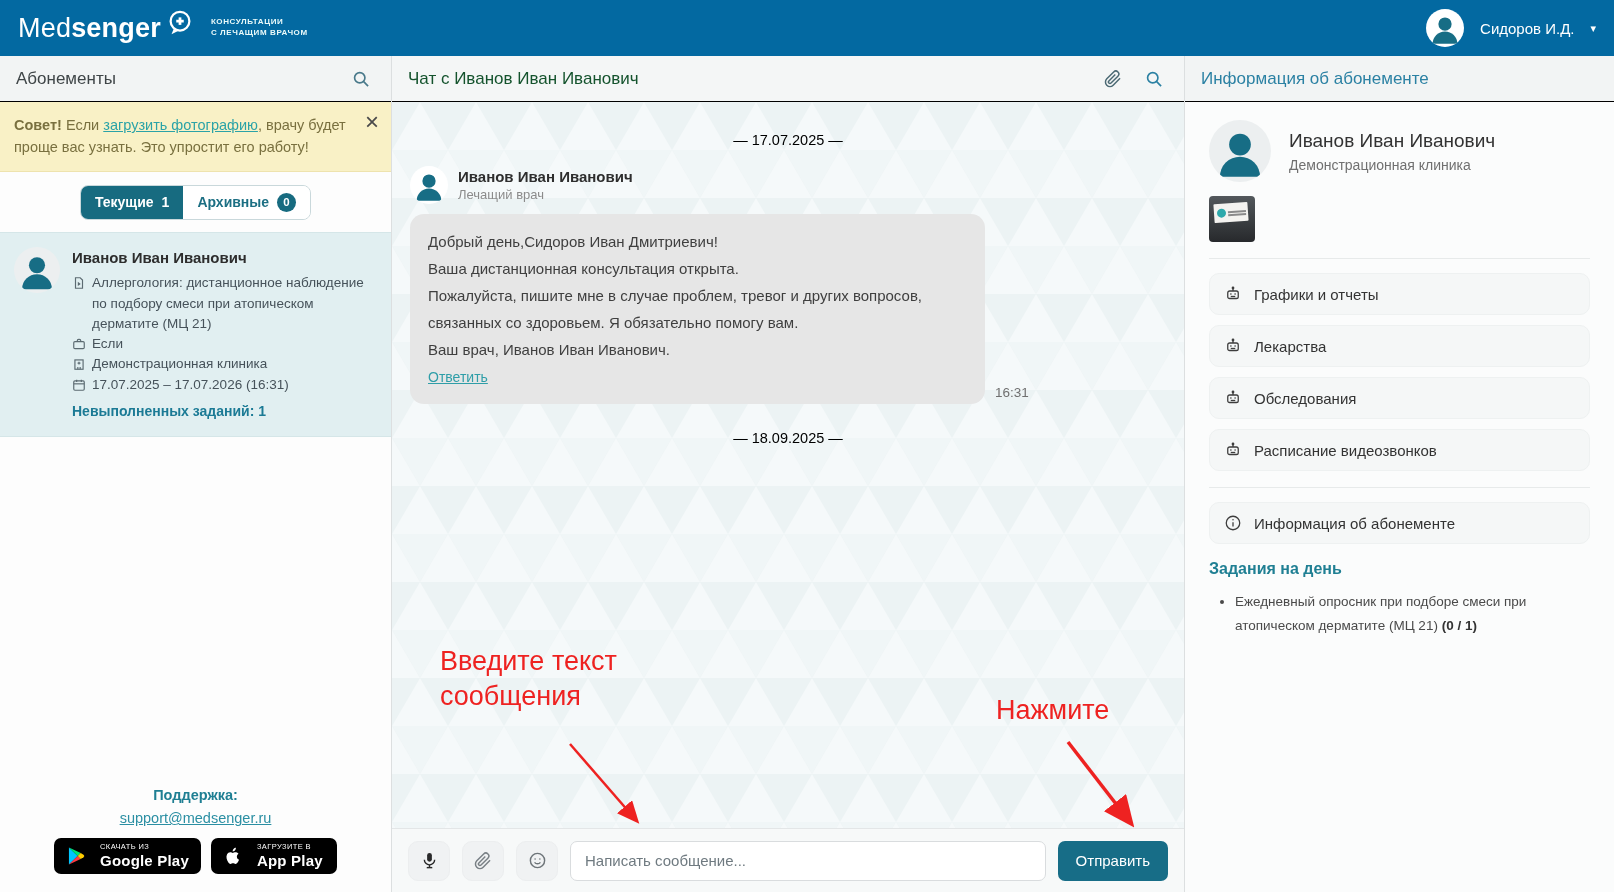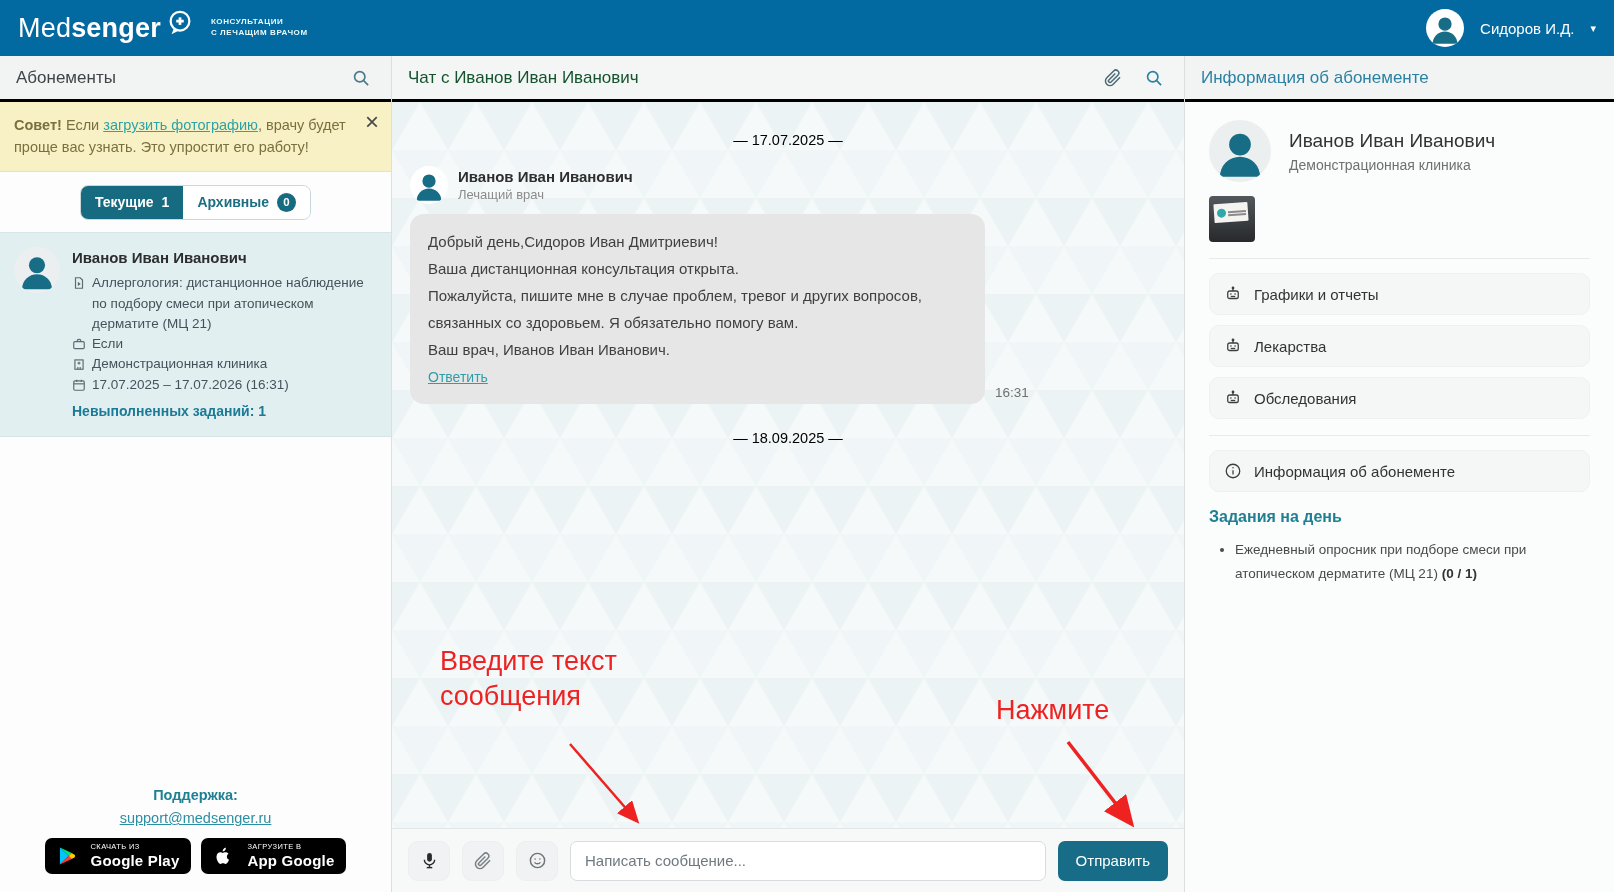--- a/index.html
+++ b/index.html
@@ -15,21 +15,21 @@
   .tagline { margin-left:16px; font-size:8px; font-weight:700; letter-spacing:.6px; line-height:1.35; color:#eafafa; text-transform:uppercase; }
   .topbar-right { margin-left:auto; display:flex; align-items:center; gap:16px; cursor:pointer; }
   .avatar { border-radius:50%; background:#eceff0; display:flex; align-items:flex-end; justify-content:center; overflow:hidden; }
   .avatar.white { background:#fff; }
   .topbar-avatar { width:38px; height:38px; }
   .user-name { font-size:15px; color:#fff; }
   .chev { font-size:11px; color:#fff; }
 
   
   .main { display:flex; height:836px; }
-  .panel-header { height:46px; display:flex; align-items:center; padding:0 16px; background:#f2f4f4; border-bottom:3px solid #000000; flex:0 0 auto;gap:13px; }
+  .panel-header { height:46px; display:flex; align-items:center; padding:0 16px; background:#f2f4f4; border-bottom:1px solid #000000; flex:0 0 auto;gap:13px; }
   .left-panel  { width:392px; background:#fdfdfd; border-right:1px solid #dcdfe0; display:flex; flex-direction:column; }
   .chat-panel  { flex:1; display:flex; flex-direction:column; position:relative; min-width:0; }
   .right-panel { width:430px; background:#fbfcfc; border-left:1px solid #dcdfe0; display:flex; flex-direction:column; }
 
   .lp-title { font-size:17px; color:#3f4547; }
   .hdr-spacer { flex:1; }
   .icon-btn { background:none; border:none; cursor:pointer; display:flex; align-items:center; padding:4px; color:#49798a; }
 
   
   .tip { background:#f9f1c6; padding:12px 14px; position:relative; font-size:14.5px; line-height:1.55; color:#79703f; border-bottom:1px solid #eee3ae; }
@@ -244,21 +244,21 @@
             <div class="sb-big">Google Play</div>
           </div>
         </div>
         <div class="store-badge">
           <svg viewBox="0 0 24 24" width="20" height="20" fill="#ffffff">
             <path d="M16.6 12.9c0-2.3 1.9-3.4 2-3.5-1.1-1.6-2.8-1.8-3.4-1.8-1.4-.1-2.8.8-3.5.8-.7 0-1.8-.8-3-.8-1.6 0-3 .9-3.8 2.3-1.6 2.8-.4 7 1.2 9.3.8 1.1 1.7 2.4 2.9 2.3 1.2 0 1.6-.7 3-.7s1.8.7 3 .7c1.3 0 2.1-1.1 2.9-2.3.9-1.3 1.3-2.6 1.3-2.7 0 0-2.6-1-2.6-3.6z"></path>
             <path d="M14.5 5.2c.6-.8 1.1-1.9.9-3-1 0-2.1.7-2.8 1.5-.6.7-1.1 1.8-1 2.9 1.1.1 2.2-.6 2.9-1.4z"></path>
           </svg>
           <div class="sb-text">
             <div class="sb-small">Загрузите в</div>
-            <div class="sb-big">App Google</div>
+            <div class="sb-big">App Play</div>
           </div>
         </div>
       </div>
     </div>
   </aside>
 
   <section class="chat-panel">
     <div class="panel-header chat-header">
       <span class="chat-title">Чат с Иванов Иван Иванович</span>
       <span class="hdr-spacer"></span>
@@ -422,20 +422,31 @@
         <svg viewBox="0 0 24 24" width="18" height="18" fill="none" stroke="#3d3d3d" stroke-width="1.7">
           <rect x="5" y="8" width="14" height="10" rx="2.5"></rect>
             <line x1="12" y1="8" x2="12" y2="5"></line>
             <circle cx="12" cy="4" r="1" fill="#3d3d3d"></circle>
           <circle cx="9.2" cy="12" r="1.1" fill="#3d3d3d" stroke="none"></circle>
             <circle cx="14.8" cy="12" r="1.1" fill="#3d3d3d" stroke="none"></circle>
           <line x1="9" y1="15.3" x2="15" y2="15.3"></line>
         </svg>
         <span>Обследования</span>
       </div>
+      <div class="menu-item">
+        <svg viewBox="0 0 24 24" width="18" height="18" fill="none" stroke="#3d3d3d" stroke-width="1.7">
+          <rect x="5" y="8" width="14" height="10" rx="2.5"></rect>
+            <line x1="12" y1="8" x2="12" y2="5"></line>
+            <circle cx="12" cy="4" r="1" fill="#3d3d3d"></circle>
+          <circle cx="9.2" cy="12" r="1.1" fill="#3d3d3d" stroke="none"></circle>
+            <circle cx="14.8" cy="12" r="1.1" fill="#3d3d3d" stroke="none"></circle>
+          <line x1="9" y1="15.3" x2="15" y2="15.3"></line>
+        </svg>
+        <span>Расписание видеозвонков</span>
+      </div>
 
       <div class="rp-divider" style="margin-top:16px;"></div>
 
       <div class="menu-item">
         <svg viewBox="0 0 24 24" width="18" height="18" fill="none" stroke="#3d3d3d" stroke-width="1.7">
           <circle cx="12" cy="12" r="9"></circle>
             <line x1="12" y1="11" x2="12" y2="16.5"></line>
             <circle cx="12" cy="7.8" r="1" fill="#3d3d3d" stroke="none"></circle>
         </svg>
         <span>Информация об абонементе</span>

